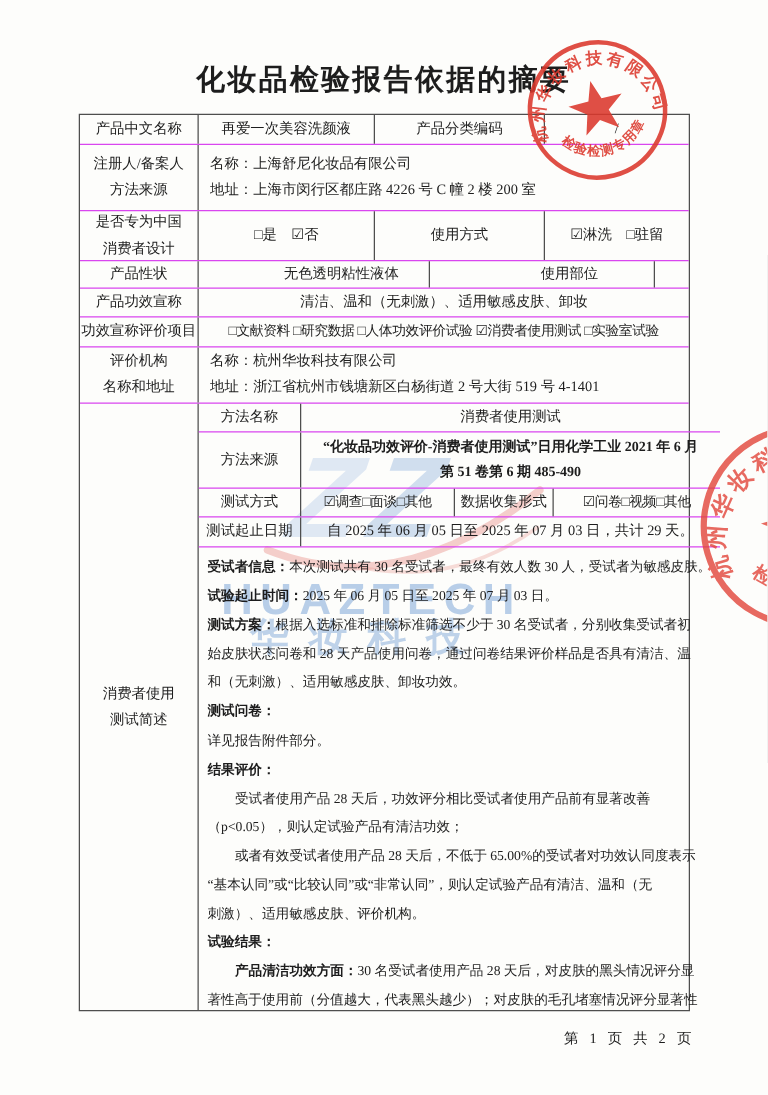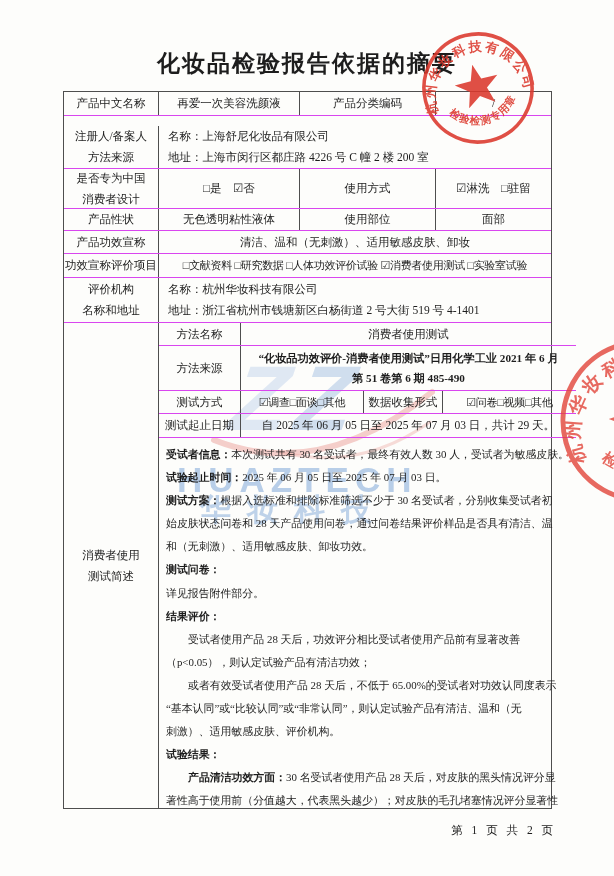--- a/index.html
+++ b/index.html
@@ -12,21 +12,21 @@
        z-index:2;box-sizing:border-box;font-size:11.5px;}
   .row{display:flex;border-bottom:1px solid #d946ef;box-sizing:border-box;}
   .row.last{border-bottom:none;}
   .cell{border-right:1px solid #4e4e4e;display:flex;flex-direction:column;align-items:center;
         justify-content:center;text-align:center;box-sizing:border-box;overflow:hidden;line-height:21px;}
   .cell.end{border-right:none;}
   .cell.lft{align-items:flex-start;text-align:left;padding-left:9px;}
   .w95{flex:0 0 95px;}.w141{flex:0 0 141px;}.w136{flex:0 0 136px;}
   .w82{flex:0 0 82px;}.w123{flex:0 0 123px;}.w79{flex:0 0 79px;}
   .grow{flex:1 1 auto;}
-  .h24{height:24px;}.h53{height:53px;align-items:flex-end;}.h40{height:40px;}.h22{height:22px;}
+  .h24{height:24px;}.h53{height:53px;}.h40{height:40px;}.h22{height:22px;gap:44px;}
   .h23{height:23px;}.h45{height:45px;}
   .sect{display:flex;border-bottom:none;}
   .sect-right{flex:1 1 auto;display:flex;flex-direction:column;}
   .small{font-size:11px;letter-spacing:-0.3px;white-space:nowrap;}
   .src1{line-height:20px;white-space:nowrap;font-size:11.2px;font-weight:bold;}
   
   .narr{height:370px;padding:5px 7px 0 7px;box-sizing:border-box;font-size:10.9px;}
   .nline{height:23.1px;line-height:23.1px;white-space:nowrap;overflow:hidden;}
   .nb{font-weight:bold;}
   .indent{text-indent:22px;}

